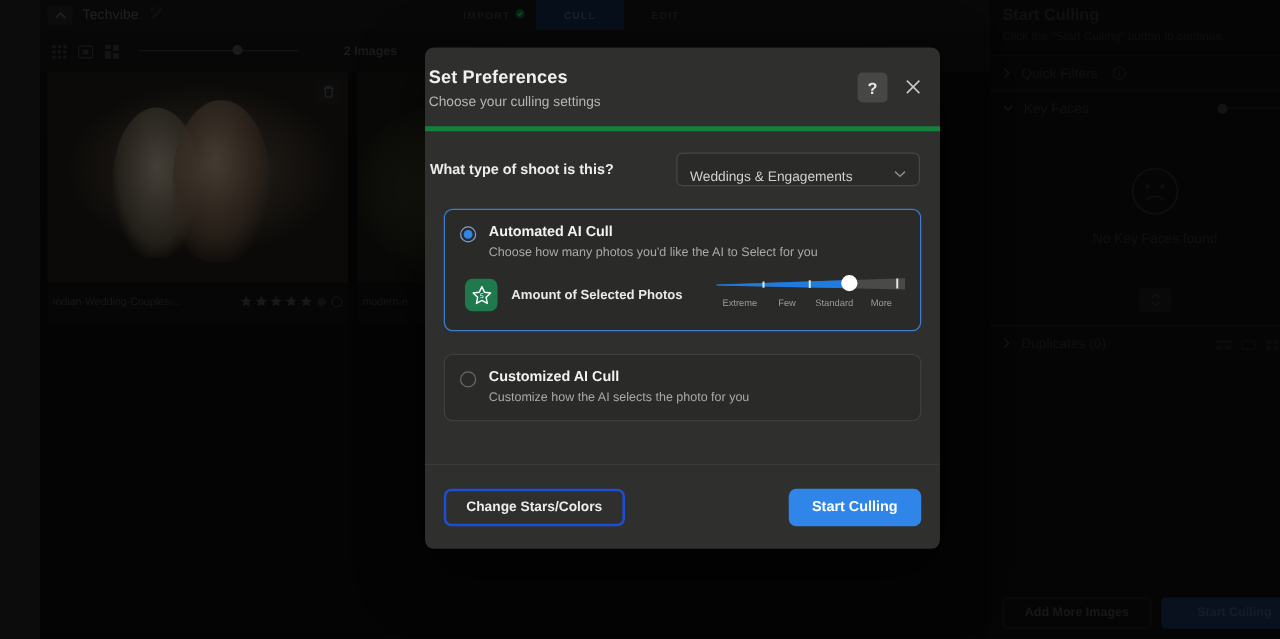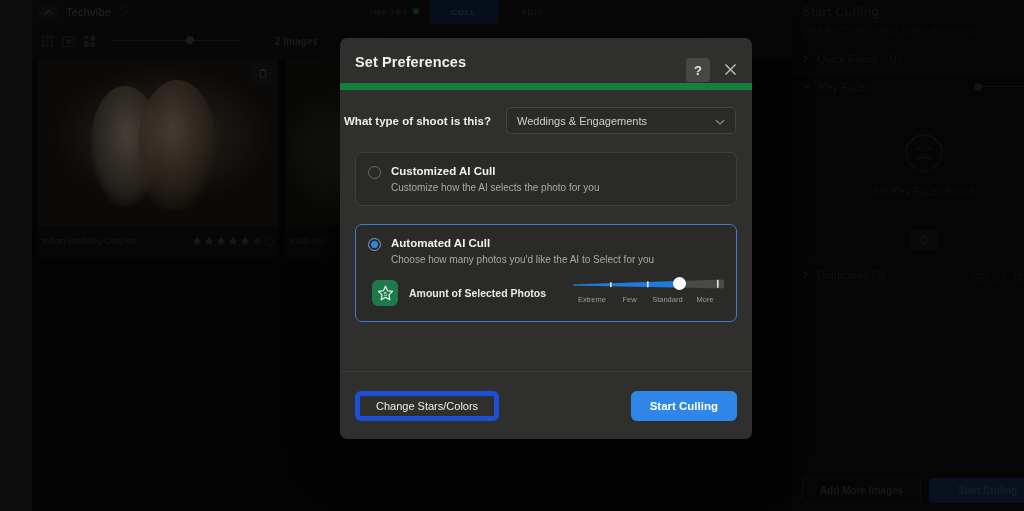--- a/index.html
+++ b/index.html
@@ -96,39 +96,39 @@
 
   .scrim { position: absolute; inset: 0; background: rgba(0,0,0,0.55); }
 
   
   .modal {
     position: absolute; left: 308px; top: 38px; width: 412px; height: 401px;
     background: #2f2f2e; border-radius: 7px;
     box-shadow: 0 18px 50px rgba(0,0,0,.65);
     overflow: hidden;
   }
-  .modal-head { padding: 16px 16px 13px 15px; position: relative; border-bottom: 7px solid #15803d; }
+  .modal-head { padding: 16px 16px 13px 3px; position: relative; border-bottom: 4px solid #15803d; }
   .modal-title { font-size: 14.5px; color: #f0f0ef; font-weight: bold; letter-spacing: .1px; }
   .modal-sub { font-size: 11px; color: #b4b4b2; margin-top: 6px; }
   .help-btn {
     position: absolute; right: 42px; top: 20px; width: 24px; height: 24px; border-radius: 4px;
     background: #474746; color: #e6e6e4; font-size: 13px;
     display: flex; align-items: center; justify-content: center; font-weight: bold;
   }
   .close-btn {
     position: absolute; right: 11px; top: 20px; width: 22px; height: 22px;
     display: flex; align-items: center; justify-content: center;
   }
 
   .row-shoot { display: flex; align-items: center; padding: 17px 16px 0 4px; }
   .row-shoot .q { font-size: 11.5px; color: #ededeb; font-weight: bold; }
   .select {
-    margin-left: auto; width: 230px; height: 27px; border-radius: 5px;
+    margin-left: auto; width: 195px; height: 27px; border-radius: 5px;
     background: #2a2a29; border: 1px solid #464645;
-    display: flex; align-items: center; padding: 0 10px;
+    display: flex; align-items: flex-end; padding: 0 10px;
   }
   .select .val { font-size: 11px; color: #cfcfcd; }
   .select .caret { margin-left: auto; }
 
   .opt-card {
     margin: 18px 15px 0 15px; border-radius: 7px; background: #2a2a29;
     border: 1px solid #3f3f3e; padding: 12px 12px 12px 12px; position: relative;
   }
   .opt-card.selected { border-color: #3c7dd0; }
   .opt-head { display: flex; align-items: flex-start; gap: 10px; }
@@ -162,23 +162,23 @@
     width: 12px; height: 12px; border-radius: 2px; background: #2f86e8;
     display: flex; align-items: center; justify-content: center; flex: none;
   }
   .chk-label { font-size: 11px; color: #f0f0ee; font-weight: bold; }
 
   .modal-foot {
     position: absolute; left: 0; bottom: 0; width: 412px; height: 68px;
     border-top: 1px solid #3a3a39; display: flex; align-items: center; padding: 0 15px;
   }
   .btn-ghost {
-    height: 30px; padding: 0 16px; border-radius: 6px; border: 5px solid #1d4ed8;
+    height: 30px; padding: 0 16px; border-radius: 6px; border: 2px solid #1d4ed8;
     display: flex; align-items: center; justify-content: center;
-    font-size: 11px; color: #ededeb; font-weight: normal; background: transparent;
+    font-size: 11px; color: #ededeb; font-weight: bold; background: transparent;
   }
   .btn-primary {
     margin-left: auto; height: 30px; padding: 0 19px; border-radius: 6px; background: #2f86e8;
     display: flex; align-items: center; justify-content: center;
     font-size: 11.5px; color: #ffffff; font-weight: bold;
   }
 </style>
 </head>
 <body>
 
@@ -412,96 +412,97 @@
       </div>
     </div>
 
     <div class="scrim"></div>
   </div>
 
   <div class="modal">
 
     <div class="modal-head">
       <div class="modal-title">Set Preferences</div>
+      <div class="modal-sub">Choose your culling settings</div>
       <div class="help-btn">?</div>
       <div class="close-btn">
         <svg width="13" height="13" viewBox="0 0 13 13">
             <path d="M1.5 1.5 L11.5 11.5 M11.5 1.5 L1.5 11.5" stroke="#c8c8c6" stroke-width="1.3" fill="none"></path>
           </svg>
       </div>
     </div>
 
     <div class="row-shoot">
       <div class="q">What type of shoot is this?</div>
       <div class="select">
         <span class="val">Weddings &amp; Engagements</span>
         <span class="caret">
           <svg width="10" height="7" viewBox="0 0 10 7">
               <path d="M1 1.3 L5 5 L9 1.3" stroke="#8b8b89" stroke-width="1.2" fill="none"></path>
             </svg>
         </span>
       </div>
     </div>
 
+    <div class="opt-card selected">
+      <div class="opt-head">
+        <div class="radio on">
+            <div class="ri"></div>
+          </div>
+        <div>
+          <div class="opt-title">Automated AI Cull</div>
+          <div class="opt-desc">Choose how many photos you'd like the AI to Select for you</div>
+        </div>
+      </div>
+
+      <div class="slider-row">
+        <div class="star-badge">
+          <svg width="17" height="17" viewBox="0 0 18 18">
+            <path d="M9 1.4 11.2 6.1 16.4 6.8 12.6 10.4 13.6 15.6 9 13.1 4.4 15.6 5.4 10.4 1.6 6.8 6.8 6.1z" fill="none" stroke="#ffffff" stroke-width="1.2" stroke-linejoin="round"></path>
+            <text x="9" y="11.3" font-family="Liberation Sans, sans-serif" font-size="5.6" fill="#ffffff" text-anchor="middle">5</text>
+          </svg>
+        </div>
+        <div class="slider-label">Amount of Selected Photos</div>
+
+        <div class="slider-wrap">
+          <div class="ticks">
+            <svg class="wedge" width="151" height="14" viewBox="0 0 151 14">
+
+              <path d="M0 7.6 L151 2.5 L151 11.5 L0 8.4 Z" fill="#4a4a49"></path>
+              <clipPath id="fillclip">
+                  <rect x="0" y="0" width="106" height="14"></rect>
+                </clipPath>
+              <path d="M0 7.6 L151 2.5 L151 11.5 L0 8.4 Z" fill="#1e7ce0" clip-path="url(#fillclip)"></path>
+
+              <rect x="37" y="5.2" width="1.6" height="5" fill="#ffffff" opacity="0.85"></rect>
+              <rect x="74" y="4.2" width="1.6" height="6.2" fill="#ffffff" opacity="0.85"></rect>
+              <rect x="144" y="2.8" width="1.6" height="8" fill="#ffffff" opacity="0.85"></rect>
+            </svg>
+            <div class="sl-thumb"></div>
+          </div>
+          <div class="tick-labels">
+            <span>Extreme</span>
+            <span>Few</span>
+            <span>Standard</span>
+            <span>More</span>
+          </div>
+        </div>
+      </div>
+    </div>
+
     <div class="opt-card">
       <div class="opt-head">
         <div class="radio"></div>
         <div>
           <div class="opt-title">Customized AI Cull</div>
           <div class="opt-desc">Customize how the AI selects the photo for you</div>
         </div>
       </div>
     </div>
 
-    <div class="opt-card selected">
-      <div class="opt-head">
-        <div class="radio on">
-            <div class="ri"></div>
-          </div>
-        <div>
-          <div class="opt-title">Automated AI Cull</div>
-          <div class="opt-desc">Choose how many photos you'd like the AI to Select for you</div>
-        </div>
-      </div>
-
-      <div class="slider-row">
-        <div class="star-badge">
-          <svg width="17" height="17" viewBox="0 0 18 18">
-            <path d="M9 1.4 11.2 6.1 16.4 6.8 12.6 10.4 13.6 15.6 9 13.1 4.4 15.6 5.4 10.4 1.6 6.8 6.8 6.1z" fill="none" stroke="#ffffff" stroke-width="1.2" stroke-linejoin="round"></path>
-            <text x="9" y="11.3" font-family="Liberation Sans, sans-serif" font-size="5.6" fill="#ffffff" text-anchor="middle">5</text>
-          </svg>
-        </div>
-        <div class="slider-label">Amount of Selected Photos</div>
-
-        <div class="slider-wrap">
-          <div class="ticks">
-            <svg class="wedge" width="151" height="14" viewBox="0 0 151 14">
-
-              <path d="M0 7.6 L151 2.5 L151 11.5 L0 8.4 Z" fill="#4a4a49"></path>
-              <clipPath id="fillclip">
-                  <rect x="0" y="0" width="106" height="14"></rect>
-                </clipPath>
-              <path d="M0 7.6 L151 2.5 L151 11.5 L0 8.4 Z" fill="#1e7ce0" clip-path="url(#fillclip)"></path>
-
-              <rect x="37" y="5.2" width="1.6" height="5" fill="#ffffff" opacity="0.85"></rect>
-              <rect x="74" y="4.2" width="1.6" height="6.2" fill="#ffffff" opacity="0.85"></rect>
-              <rect x="144" y="2.8" width="1.6" height="8" fill="#ffffff" opacity="0.85"></rect>
-            </svg>
-            <div class="sl-thumb"></div>
-          </div>
-          <div class="tick-labels">
-            <span>Extreme</span>
-            <span>Few</span>
-            <span>Standard</span>
-            <span>More</span>
-          </div>
-        </div>
-      </div>
-    </div>
-
 
     <div class="modal-foot">
       <div class="btn-ghost">Change Stars/Colors</div>
       <div class="btn-primary">Start Culling</div>
     </div>
   </div>
 
 </div>
 
 </body></html>

